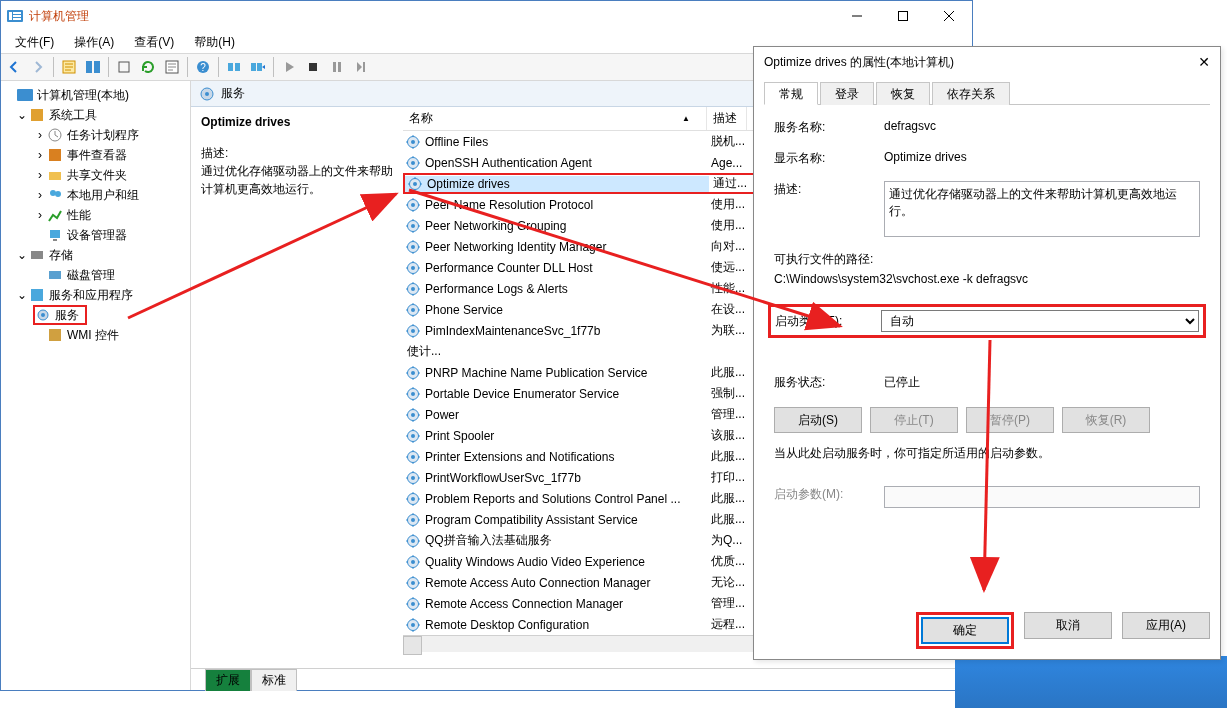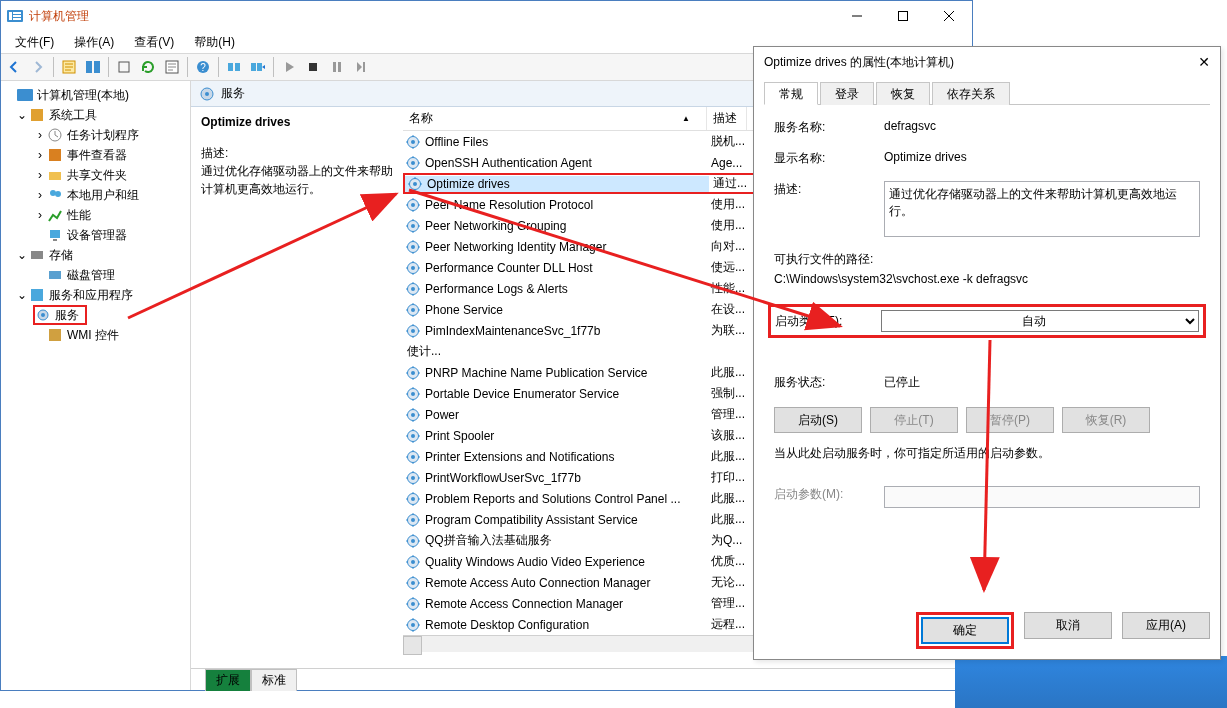--- a/index.html
+++ b/index.html
@@ -51,21 +51,21 @@
   .dlg-title { height: 30px; display: flex; align-items: center; padding: 0 10px; justify-content: space-between; }
   .dlg-body { flex: 1; padding: 4px 10px 0 10px; }
   .dlg-tabs { display: flex; border-bottom: 1px solid #c6c6c6; height: 24px; }
   .dlg-tab { padding: 3px 14px; border: 1px solid #c6c6c6; border-bottom: 0; background: #f0f0f0; margin-right: 2px; position: relative; top: 1px; }
   .dlg-tab.active { background: #fff; border-bottom: 1px solid #fff; }
   .dlg-panel { padding: 14px 10px; }
   .field { display: flex; margin-bottom: 14px; align-items: flex-start; }
   .field .lab { width: 110px; flex-shrink: 0; }
   .descbox { flex: 1; height: 56px; border: 1px solid #abadb3; padding: 4px; overflow: auto; font-size: 12px; }
   .select-wrap { flex: 1; }
-  .select-wrap select { width: 100%; height: 22px; border: 1px solid #7a7a7a; background: #fff; font-size: 12px; padding: 0 4px; text-align: center; }
+  .select-wrap select { width: 100%; height: 22px; border: 1px solid #7a7a7a; background: #fff; font-size: 12px; padding: 0 4px; }
   .startup-row { border: 3px solid #e82020; padding: 3px 4px; margin: 4px -6px 20px -6px; display: flex; align-items: center; }
   .dlg-btns-line { display: flex; gap: 8px; margin: 16px 0 10px 0; }
   .dlg-act { width: 88px; height: 26px; display: flex; align-items: center; justify-content: center; border: 1px solid #adadad; background: #e1e1e1; color: #888; }
   .startparams input { width: 100%; height: 22px; border: 1px solid #abadb3; }
   .dlg-foot { display: flex; justify-content: flex-end; gap: 10px; padding: 10px; }
   .dbtn { width: 88px; height: 27px; display: flex; align-items: center; justify-content: center; border: 1px solid #adadad; background: #e1e1e1; }
   .dbtn.primary { border: 2px solid #0078d7; }
   .primary-wrap { border: 3px solid #e82020; padding: 2px; }
 
   .arrow { position: absolute; pointer-events: none; z-index: 60; }

